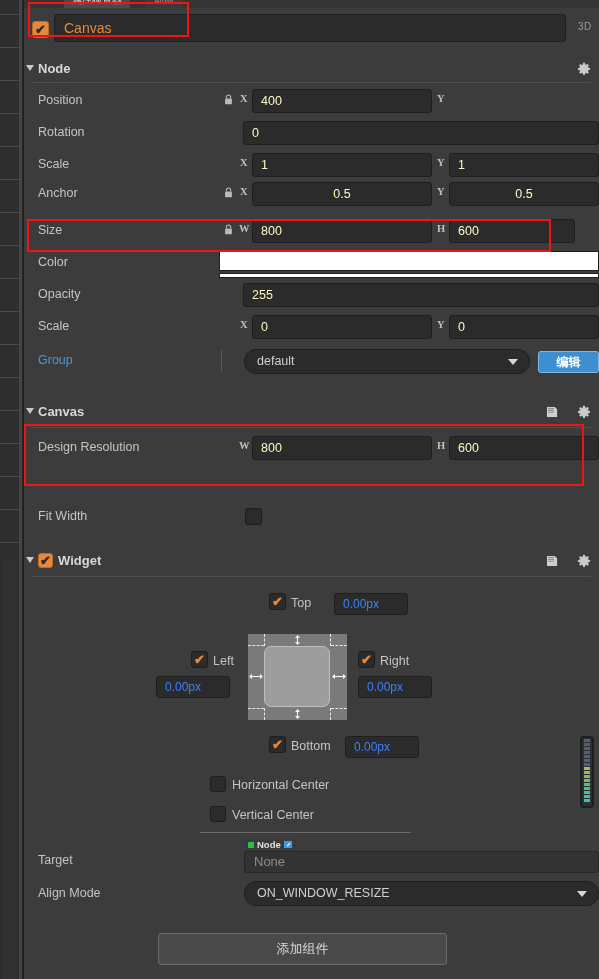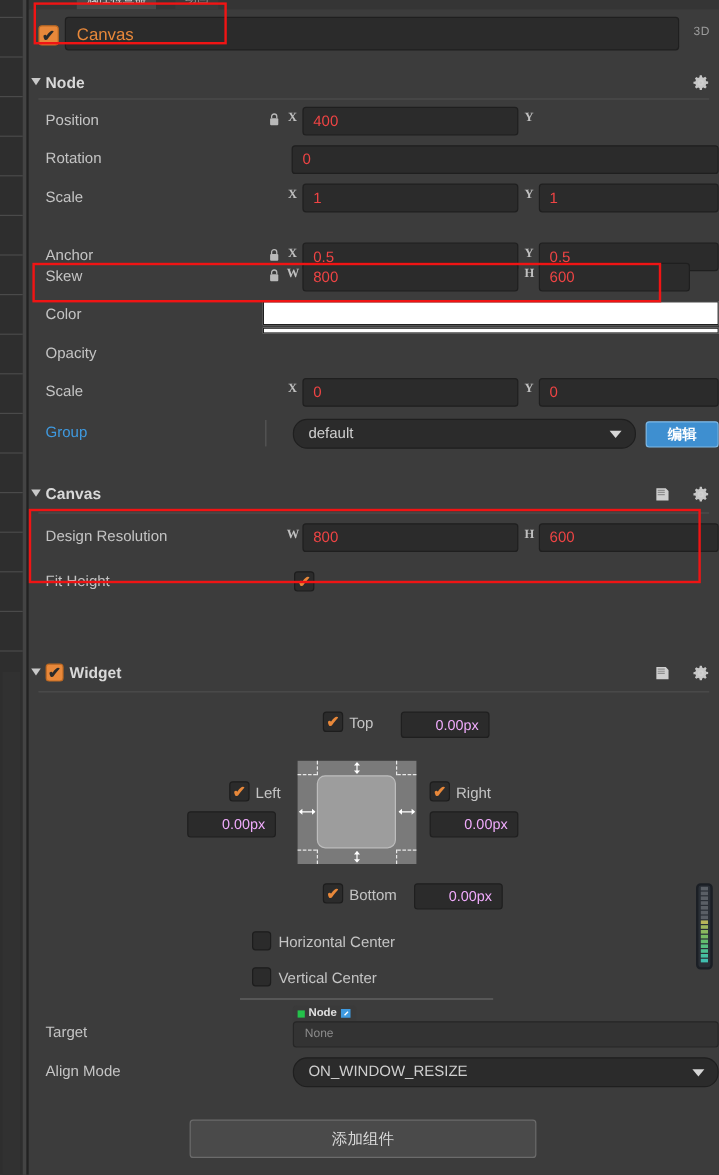--- a/index.html
+++ b/index.html
@@ -53,46 +53,46 @@
   .sect .gear { position:absolute; right:8px; top:4px; width:14px;height:14px; }
   .sectline { position:absolute; left:8px; width:559px; height:1px; background:#4e4e4e; }
 
   
   .prow { position:absolute; left:0; width:575px; height:24px; }
   .plabel { position:absolute; left:14px; top:4px; font-size:12.5px; color:#c4c4c4; }
   .plabel.link { color:#3f9ae0; }
   .lock { position:absolute; top:5px; width:9px; height:11px; }
   .axis { position:absolute; top:4px; font-size:10.5px; color:#c0c0c0; font-family:"Liberation Serif", serif; font-weight:bold; }
   .field { position:absolute; top:0; height:24px; background:#2b2b2b; border:1px solid #1f1f1f;
-           border-radius:3px; color:#ef4444; font-size:12.5px; padding:0 8px; line-height:22px; }
+           border-radius:3px; color:#fef9c3; font-size:12.5px; padding:0 8px; line-height:22px; }
   .colorswatch { position:absolute; top:0; height:24px; background:#ffffff; border:1px solid #1f1f1f; }
   .colorbar { position:absolute; height:5px; background:#ffffff; border:1px solid #1f1f1f; }
 
   .dropdown { position:absolute; height:25px; background:#2b2b2b; border:1px solid #1f1f1f;
               border-radius:12px; color:#cfcfcf; font-size:12.5px; padding:0 12px; line-height:23px; }
   .dropdown .dcaret { position:absolute; right:11px; top:9px; width:0;height:0;
               border-left:5px solid transparent; border-right:5px solid transparent; border-top:6px solid #d6d6d6; }
   .btn-blue { position:absolute; height:22px; background:#3e8fd0; border:1px solid #7fb9e6; border-radius:3px;
               color:#ffffff; font-size:12px; font-weight:bold; text-align:center; line-height:20px; }
   .divider-v { position:absolute; width:1px; background:#585858; }
   .wlabel { position:absolute; font-size:12.5px; color:#c4c4c4; }
   .wfield { position:absolute; height:22px; background:#2b2b2b; border:1px solid #1f1f1f; border-radius:3px;
-            color:#f0abfc; font-size:12px; padding:0 8px; line-height:20px;text-align:right; }
+            color:#3b82f6; font-size:12px; padding:0 8px; line-height:20px; }
   .dash-h { position:absolute; height:0; border-top:1px dashed #e8e8e8; }
   .dash-v { position:absolute; width:0; border-left:1px dashed #e8e8e8; }
 
   .hr-light { position:absolute; height:1px; background:#6a6a6a; }
 
   
   .nodechip { position:absolute; background:#3a3a3a; border-radius:3px 3px 0 0; height:13px;
               display:flex; align-items:center; gap:3px; padding:0 4px; }
   .nodechip .sq { width:6px;height:6px;background:#24c24b; }
   .nodechip .txt { font-size:9.5px; color:#e0e0e0; font-weight:bold; }
   .targetfield { position:absolute; background:#333333; border:1px solid #262626; border-radius:3px 3px 3px 3px;
-                 color:#8c8c8c; font-size:10px; padding:0 9px; }
+                 color:#8c8c8c; font-size:13px; padding:0 9px; }
 
   .addbtn { position:absolute; background:#4a4a4a; border:1px solid #6b6b6b; border-radius:3px;
             color:#d8d8d8; font-size:13px; text-align:center; }
 
   
   .colorstrip { position:absolute; left:580px; top:736px; width:14px; height:72px;
                 background:#2a2f36; border:2px solid #1b1f25; border-radius:4px; overflow:hidden; }
   .colorstrip i { display:block; height:3px; margin:1px 2px; background:#555c66; }
 
   
@@ -166,52 +166,53 @@
     </div>
 
     <div class="prow" style="top:145px;">
       <div class="plabel">Scale</div>
       <div class="axis" style="left:216px;">X</div>
       <div class="field" style="left:228px;width:180px;">1</div>
       <div class="axis" style="left:413px;">Y</div>
       <div class="field" style="left:425px;width:150px;">1</div>
     </div>
 
-    <div class="prow" style="top:194px;">
+    <div class="prow" style="top:174px;text-align:center;">
       <div class="plabel">Anchor</div>
       <svg class="lock" style="left:200px;" viewBox="0 0 10 12">
         <path d="M2.6 5V3.4a2.4 2.4 0 0 1 4.8 0V5" stroke="#b9b9b9" stroke-width="1.2" fill="none"></path>
         <rect x="1.2" y="5" width="7.6" height="6.4" rx="1" fill="#b9b9b9"></rect>
       </svg>
       <div class="axis" style="left:216px;">X</div>
       <div class="field" style="left:228px;width:180px;">0.5</div>
       <div class="axis" style="left:413px;">Y</div>
       <div class="field" style="left:425px;width:150px;">0.5</div>
     </div>
 
     <div class="prow" style="top:211px;">
-      <div class="plabel">Skew</div>
+      <div class="plabel">Size</div>
       <svg class="lock" style="left:200px;" viewBox="0 0 10 12">
         <path d="M2.6 5V3.4a2.4 2.4 0 0 1 4.8 0V5" stroke="#b9b9b9" stroke-width="1.2" fill="none"></path>
         <rect x="1.2" y="5" width="7.6" height="6.4" rx="1" fill="#b9b9b9"></rect>
       </svg>
       <div class="axis" style="left:215px;">W</div>
       <div class="field" style="left:228px;width:180px;">800</div>
       <div class="axis" style="left:413px;">H</div>
       <div class="field" style="left:425px;width:126px;">600</div>
     </div>
 
     <div class="prow" style="top:243px;">
       <div class="plabel">Color</div>
       <div class="colorswatch" style="left:195px;width:380px;height:20px;"></div>
       <div class="colorbar" style="left:195px;top:22px;width:380px;"></div>
     </div>
 
     <div class="prow" style="top:275px;">
       <div class="plabel">Opacity</div>
+      <div class="field" style="left:219px;width:356px;">255</div>
     </div>
 
     <div class="prow" style="top:307px;">
       <div class="plabel">Scale</div>
       <div class="axis" style="left:216px;">X</div>
       <div class="field" style="left:228px;width:180px;">0</div>
       <div class="axis" style="left:413px;">Y</div>
       <div class="field" style="left:425px;width:150px;">0</div>
     </div>
 
@@ -240,25 +241,25 @@
     <div class="sectline" style="top:419px;"></div>
 
     <div class="prow" style="top:428px;">
       <div class="plabel">Design Resolution</div>
       <div class="axis" style="left:215px;">W</div>
       <div class="field" style="left:228px;width:180px;">800</div>
       <div class="axis" style="left:413px;">H</div>
       <div class="field" style="left:425px;width:150px;">600</div>
     </div>
 
-    <div class="prow" style="top:465px;">
-      <div class="plabel">Fit Height</div>
-      <div class="chk on" style="position:absolute;left:221px;top:3px;"></div>
-    </div>
-
+
+    <div class="prow" style="top:497px;">
+      <div class="plabel">Fit Width</div>
+      <div class="chk" style="position:absolute;left:221px;top:3px;"></div>
+    </div>
 
     <div class="sect" style="top:542px;">
       <div class="arrow" style="left:2px;"></div>
       <div class="chk on boxed schk" style="width:15px;height:15px;"></div>
       <div class="title i1">Widget</div>
       <svg class="helpicon" viewBox="0 0 14 13">
         <path fill="#cfcfcf" d="M1 1h8.5l2.5 2.5V12H1z"></path>
         <path fill="#8f8f8f" d="M2.2 2.3h6.4v1.1H2.2zM2.2 4.2h6.4v1.1H2.2zM2.2 6.1h6.4v1.1H2.2z"></path>
       </svg>
       <svg class="gear" viewBox="0 0 16 16">

